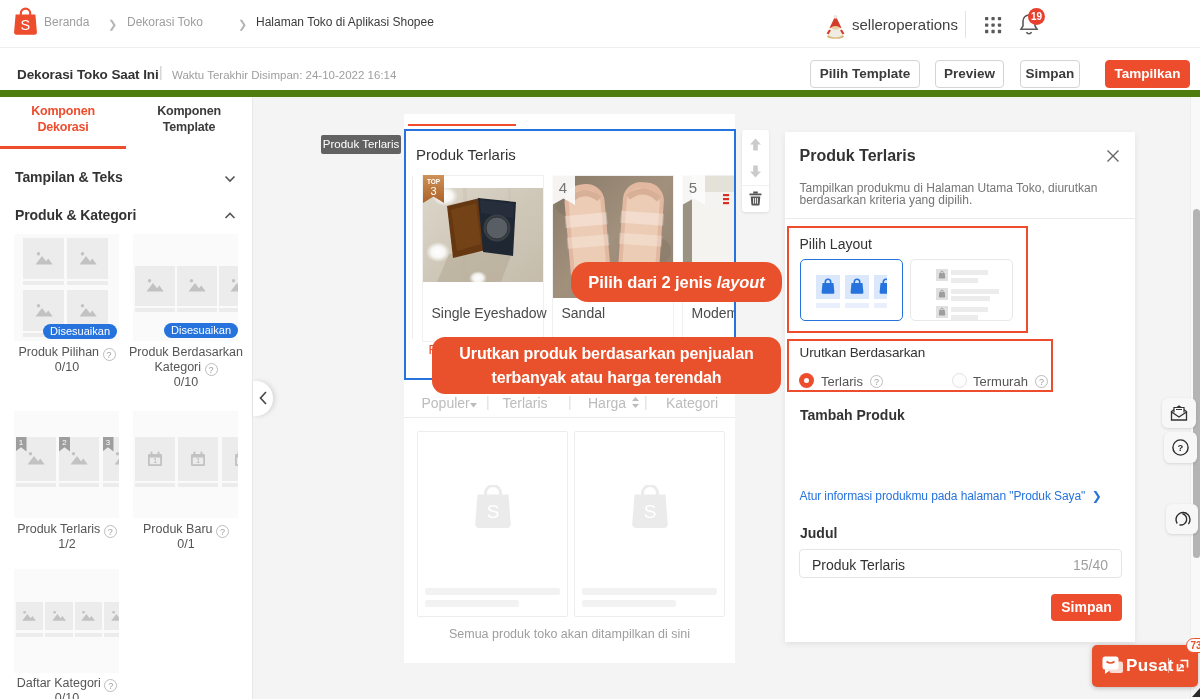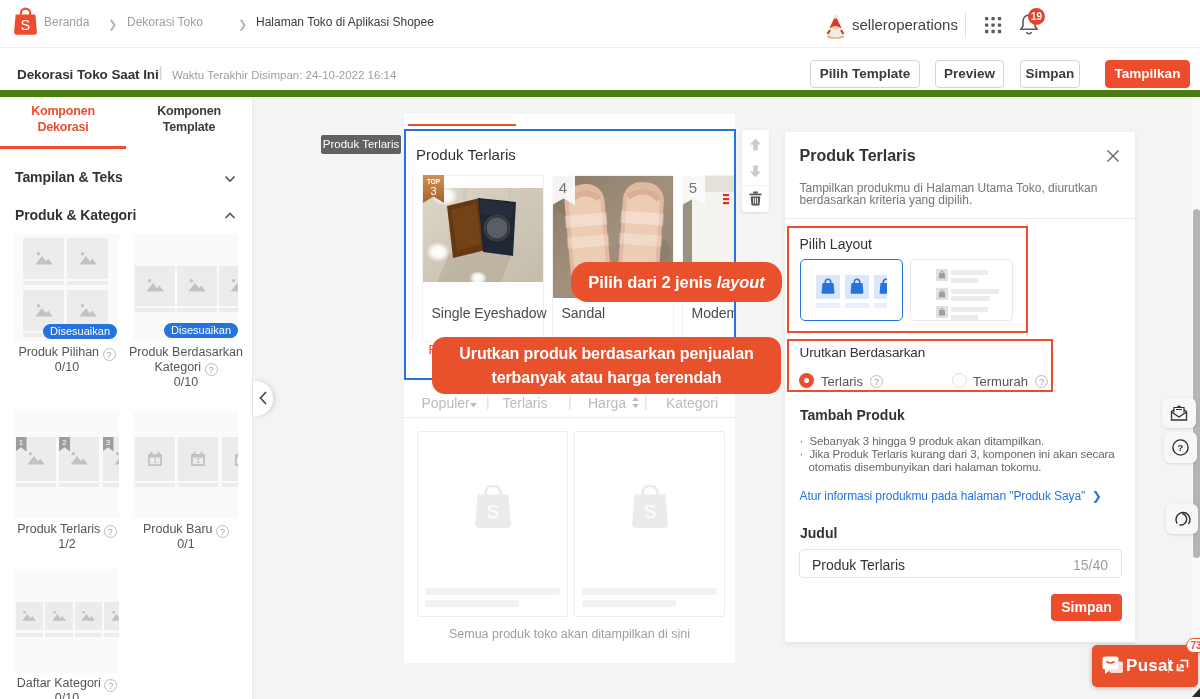--- a/index.html
+++ b/index.html
@@ -561,21 +561,20 @@
   <div class="redbox" style="left:1.5px;top:207px;width:266px;height:53px"></div>
   <div class="abs" style="left:14.5px;top:212.5px;font-size:13.5px;color:#333;z-index:13;letter-spacing:-0.1px">Urutkan Berdasarkan</div>
   <div class="radio-on" style="left:14px;top:240.5px;z-index:13"></div>
   <div class="rlabel" style="left:36px;top:242px;z-index:13">Terlaris</div>
   <span class="qm abs" style="left:85px;top:242.5px;z-index:13">?</span>
   <div class="radio-off" style="left:167px;top:240.5px;z-index:13"></div>
   <div class="rlabel" style="left:188px;top:242px;z-index:13">Termurah</div>
   <span class="qm abs" style="left:250px;top:242.5px;z-index:13">?</span>
 
   <div class="abs ph" style="left:15px;top:275px;font-size:14px">Tambah Produk</div>
-  <div class="abs" style="left:14.5px;top:302.5px;font-size:11.5px;color:#666;line-height:13.2px;white-space:nowrap;letter-spacing:-0.1px">·&nbsp; Sebanyak 3 hingga 9 produk akan ditampilkan.<br>·&nbsp; Jika Produk Terlaris kurang dari 3, komponen ini akan secara<br><span style="padding-left:9px">otomatis disembunyikan dari halaman tokomu.</span></div>
   <div class="abs" style="left:14.5px;top:357px;font-size:12px;color:#2673dd;white-space:nowrap;letter-spacing:-0.1px">Atur informasi produkmu pada halaman "Produk Saya" &nbsp;<span style="font-size:12px">❯</span></div>
   <div class="abs ph" style="left:15px;top:393px;font-size:14px">Judul</div>
   <div id="input">
     <span class="abs" style="left:12px;top:7px;font-size:14px;color:#333">Produk Terlaris</span>
     <span class="abs" style="right:13px;top:7px;font-size:14px;color:#9e9e9e">15/40</span>
   </div>
   <div id="simpan">Simpan</div>
 </div>
 
 <div class="fbtn" style="left:1162px;top:398px;width:34px;height:30px">

